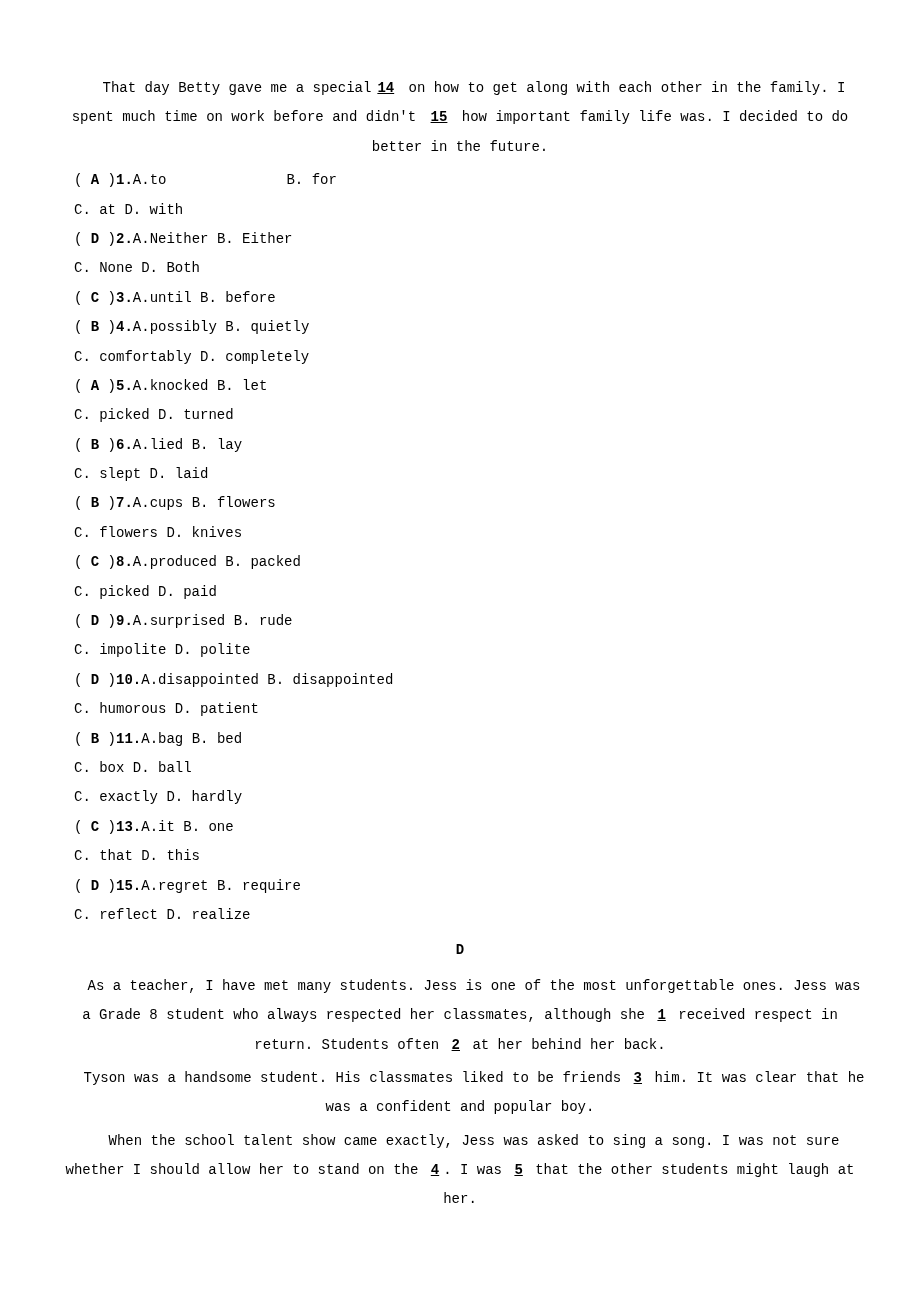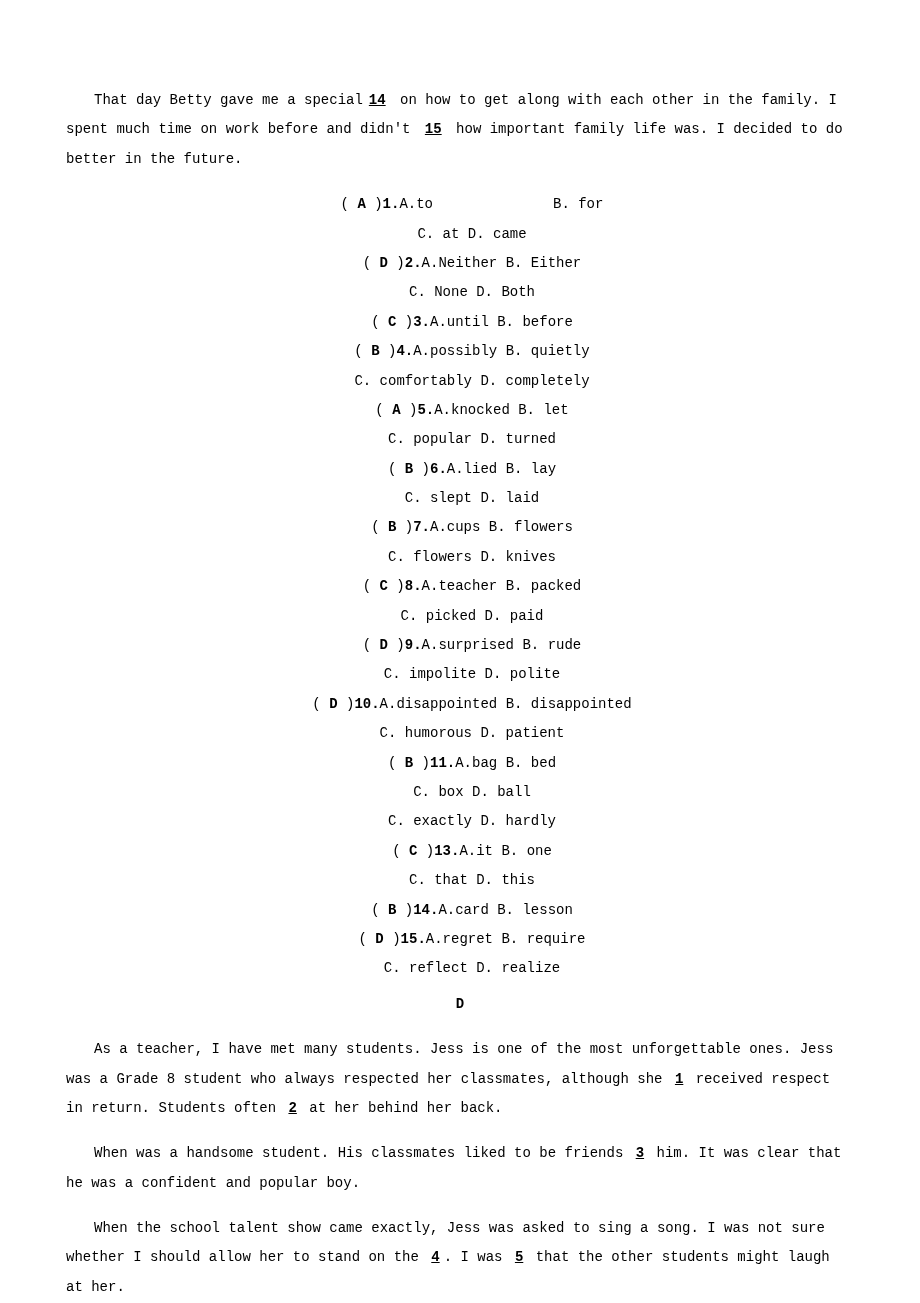--- a/index.html
+++ b/index.html
@@ -7,38 +7,38 @@
     font-size: 14px;
     line-height: 2.1;
     color: #000;
     background: #fff;
     margin: 0;
     padding: 70px 50px 50px 50px;
     width: 820px;
   }
   .para {
     text-indent: 2em;
-    margin: 16px;
+    margin: 4px;
+    text-align: center;
   }
   .blank {
     text-decoration: underline;
     font-weight: bold;
     padding: 0 6px;
   }
   .blank-thin {
     text-decoration: underline;
     font-weight: bold;
     padding: 0 4px;
   }
   .q-block {
     margin-left: 24px;
   }
   .q-line {
     margin: 0;
-    text-align: center;
   }
   .q-num {
     font-weight: bold;
   }
   .ans {
     font-weight: bold;
   }
   .gap {
     display: inline-block;
   }
@@ -50,58 +50,57 @@
 </style>
 </head>
 <body>
 
 <p class="para">
   <span>That day Betty gave me a special</span><span class="blank">14</span><span> on how to get along with each other in the family. I spent much time on work before and didn't </span><span class="blank">15</span><span> how important family life was. I decided to do better in the future.</span>
 </p>
 
 <div class="q-block" id="qc">
     <p class="q-line">( <span class="ans">A</span> )<span class="q-num">1.</span><span>A.to</span><span class="gap" style="width: 120px;"></span><span>B. for</span></p>
-    <p class="q-line"><span>C. at  D. came</span></p>
+    <p class="q-line"><span>C. at  D. with</span></p>
     <p class="q-line">( <span class="ans">D</span> )<span class="q-num">2.</span><span>A.Neither</span>  <span>B. Either</span></p>
     <p class="q-line"><span>C. None  D. Both</span></p>
     <p class="q-line">( <span class="ans">C</span> )<span class="q-num">3.</span><span>A.until</span>  <span>B. before</span></p>
     <p class="q-line">( <span class="ans">B</span> )<span class="q-num">4.</span><span>A.possibly</span>  <span>B. quietly</span></p>
     <p class="q-line"><span>C. comfortably  D. completely</span></p>
     <p class="q-line">( <span class="ans">A</span> )<span class="q-num">5.</span><span>A.knocked</span>  <span>B. let</span></p>
-    <p class="q-line"><span>C. popular  D. turned</span></p>
+    <p class="q-line"><span>C. picked  D. turned</span></p>
     <p class="q-line">( <span class="ans">B</span> )<span class="q-num">6.</span><span>A.lied</span>  <span>B. lay</span></p>
     <p class="q-line"><span>C. slept  D. laid</span></p>
     <p class="q-line">( <span class="ans">B</span> )<span class="q-num">7.</span><span>A.cups</span>  <span>B. flowers</span></p>
     <p class="q-line"><span>C. flowers  D. knives</span></p>
-    <p class="q-line">( <span class="ans">C</span> )<span class="q-num">8.</span><span>A.teacher</span>  <span>B. packed</span></p>
+    <p class="q-line">( <span class="ans">C</span> )<span class="q-num">8.</span><span>A.produced</span>  <span>B. packed</span></p>
     <p class="q-line"><span>C. picked  D. paid</span></p>
     <p class="q-line">( <span class="ans">D</span> )<span class="q-num">9.</span><span>A.surprised</span>  <span>B. rude</span></p>
     <p class="q-line"><span>C. impolite  D. polite</span></p>
     <p class="q-line">( <span class="ans">D</span> )<span class="q-num">10.</span><span>A.disappointed</span>  <span>B. disappointed</span></p>
     <p class="q-line"><span>C. humorous  D. patient</span></p>
     <p class="q-line">( <span class="ans">B</span> )<span class="q-num">11.</span><span>A.bag</span>  <span>B. bed</span></p>
     <p class="q-line"><span>C. box  D. ball</span></p>
     <p class="q-line"><span>C. exactly  D. hardly</span></p>
     <p class="q-line">( <span class="ans">C</span> )<span class="q-num">13.</span><span>A.it</span>  <span>B. one</span></p>
     <p class="q-line"><span>C. that  D. this</span></p>
-    <p class="q-line">( <span class="ans">B</span> )<span class="q-num">14.</span><span>A.card</span>  <span>B. lesson</span></p>
     <p class="q-line">( <span class="ans">D</span> )<span class="q-num">15.</span><span>A.regret</span>  <span>B. require</span></p>
     <p class="q-line"><span>C. reflect  D. realize</span></p>
   </div>
 
 <p class="section-header">D</p>
 
 <p class="para">
   <span>As a teacher, I have met many students. Jess  is one of the most unforgettable ones. Jess was a Grade 8 student who always respected her classmates, although she </span><span class="blank-thin">1</span>
   <span>received respect in return. Students often </span><span class="blank-thin">2</span>
   <span>at her behind her back.</span>
 </p>
 
 <p class="para">
-  <span>When was a handsome student. His classmates liked to be friends </span><span class="blank-thin">3</span>
+  <span>Tyson was a handsome student. His classmates liked to be friends </span><span class="blank-thin">3</span>
   <span>him. It was clear  that he was a confident and popular boy.</span>
 </p>
 
 <p class="para">
   <span>When the school talent show came exactly, Jess was asked to sing a song. I was not sure whether I should allow her to stand on the </span><span class="blank-thin">4</span><span>. I was </span>
   <span class="blank-thin">5</span>
   <span>that the other students might laugh at her.</span>
 </p>
 
 </body></html>

